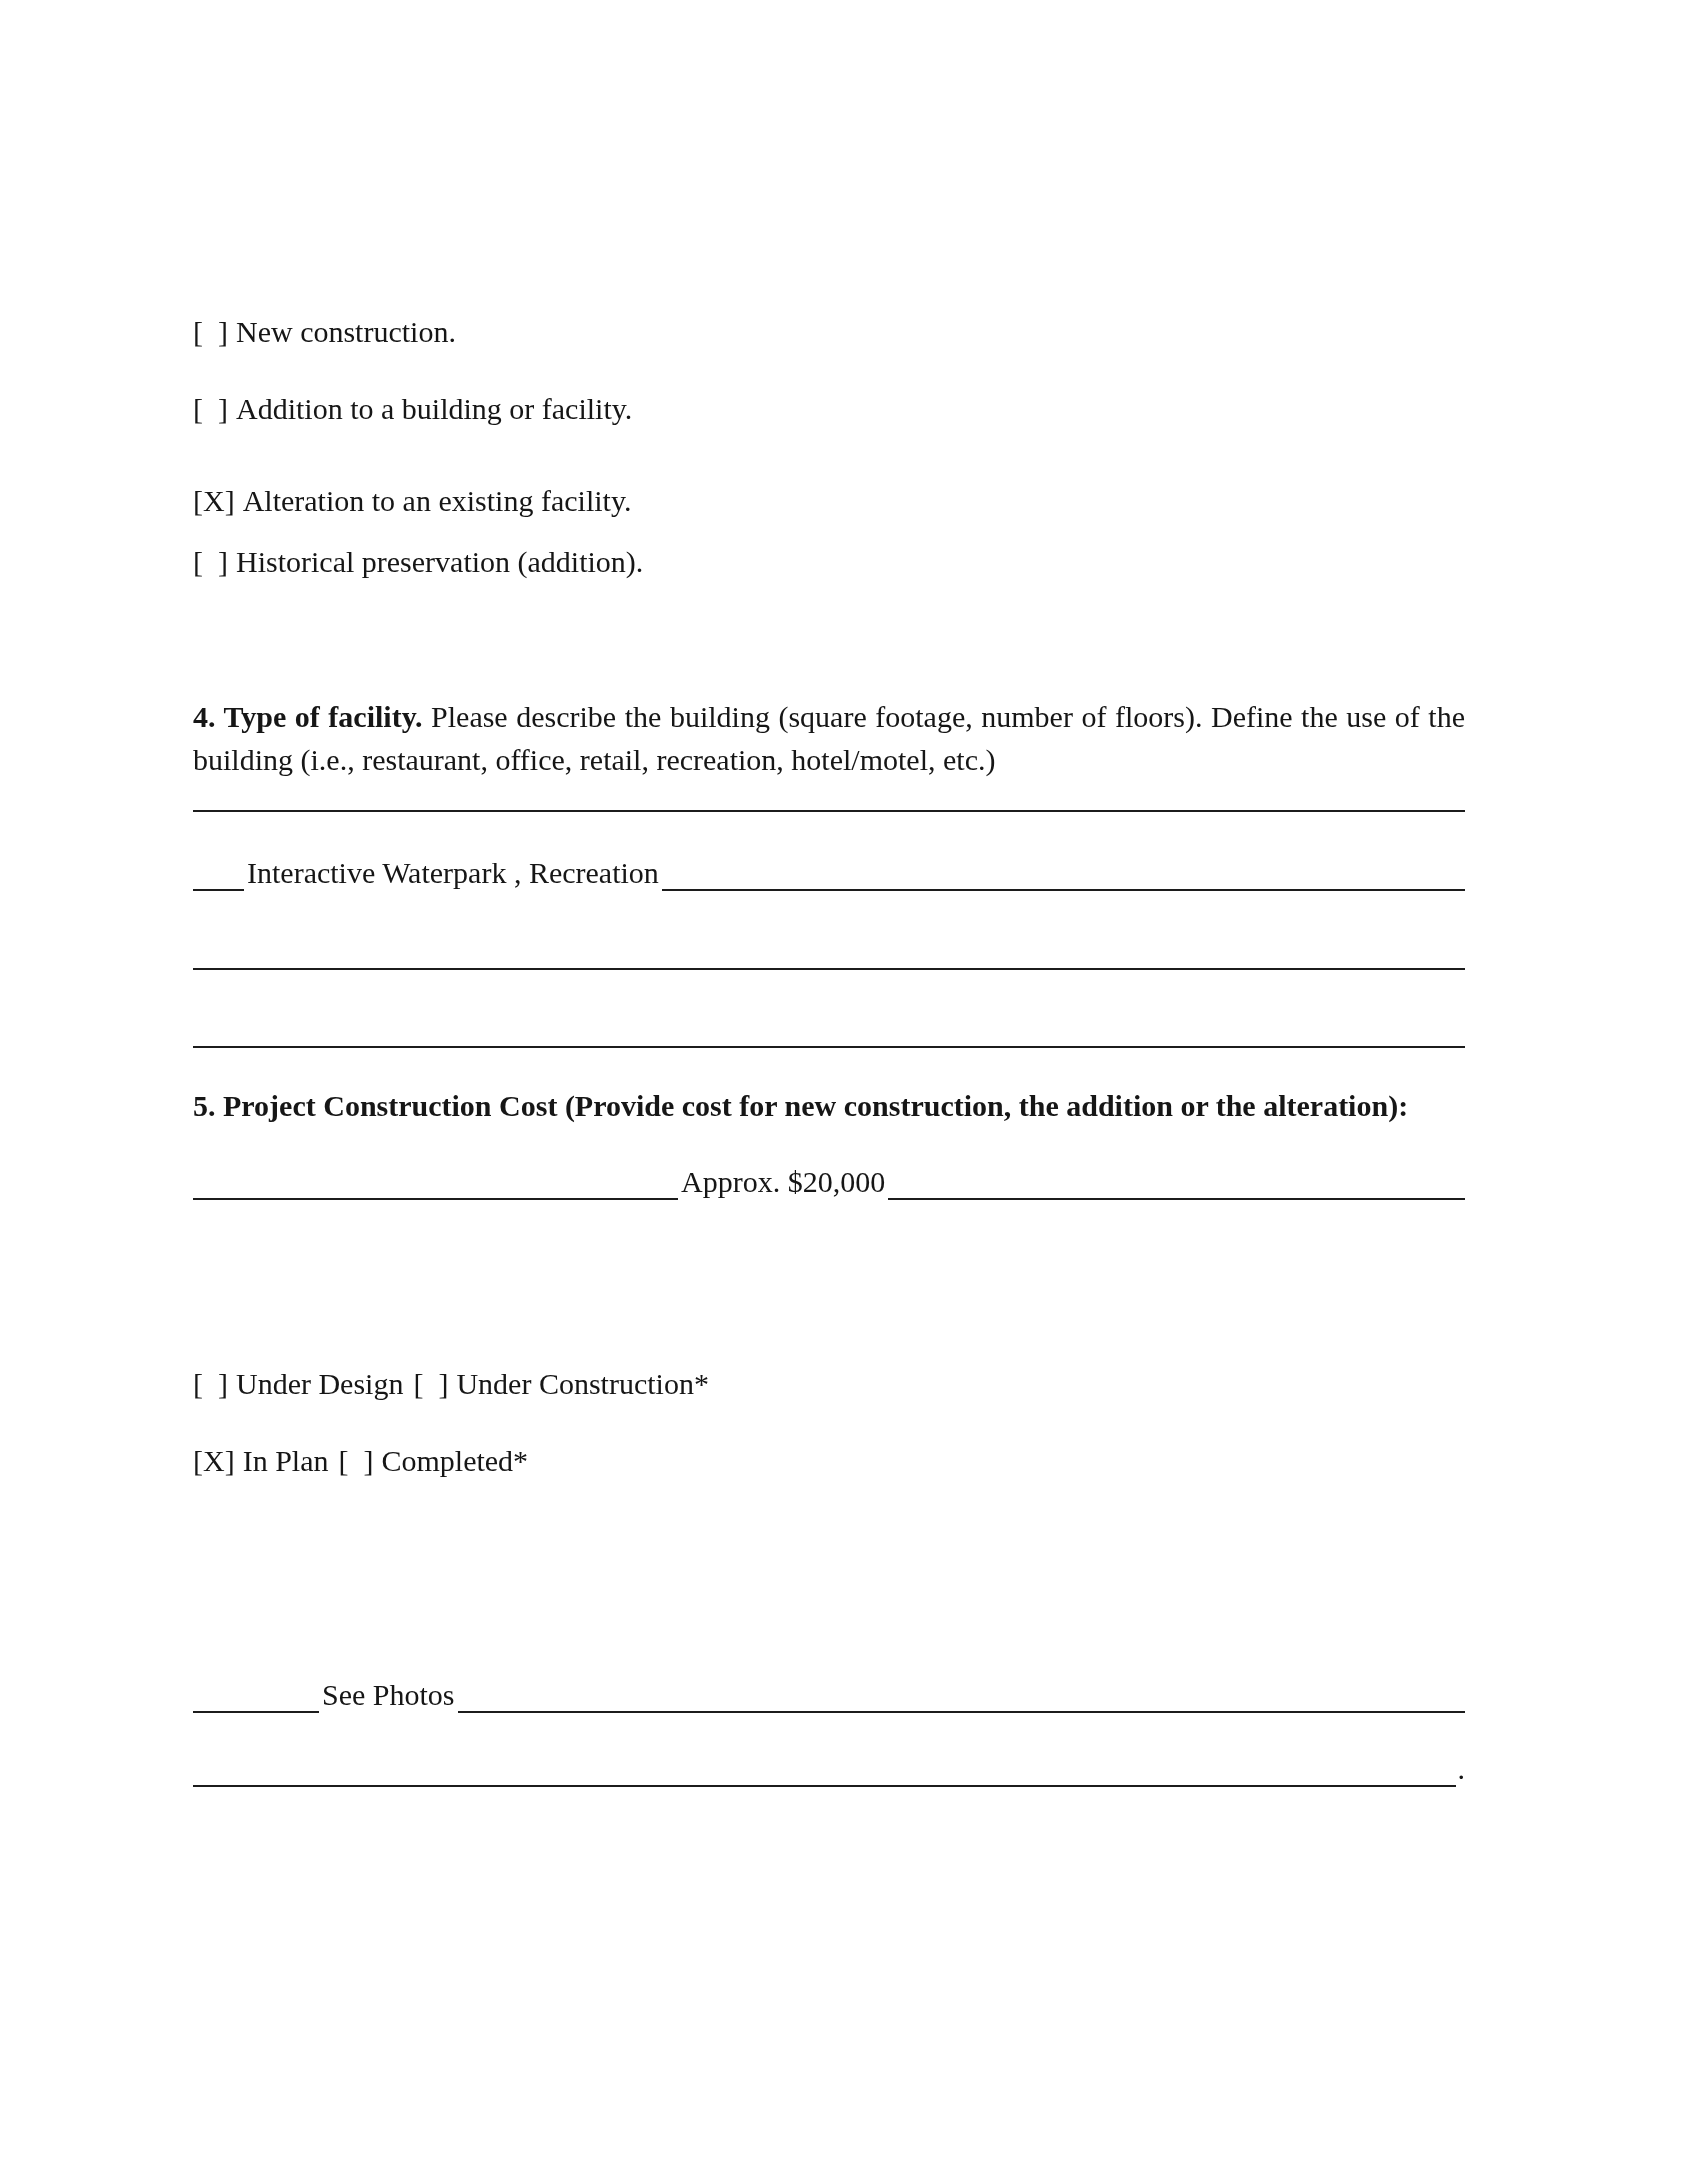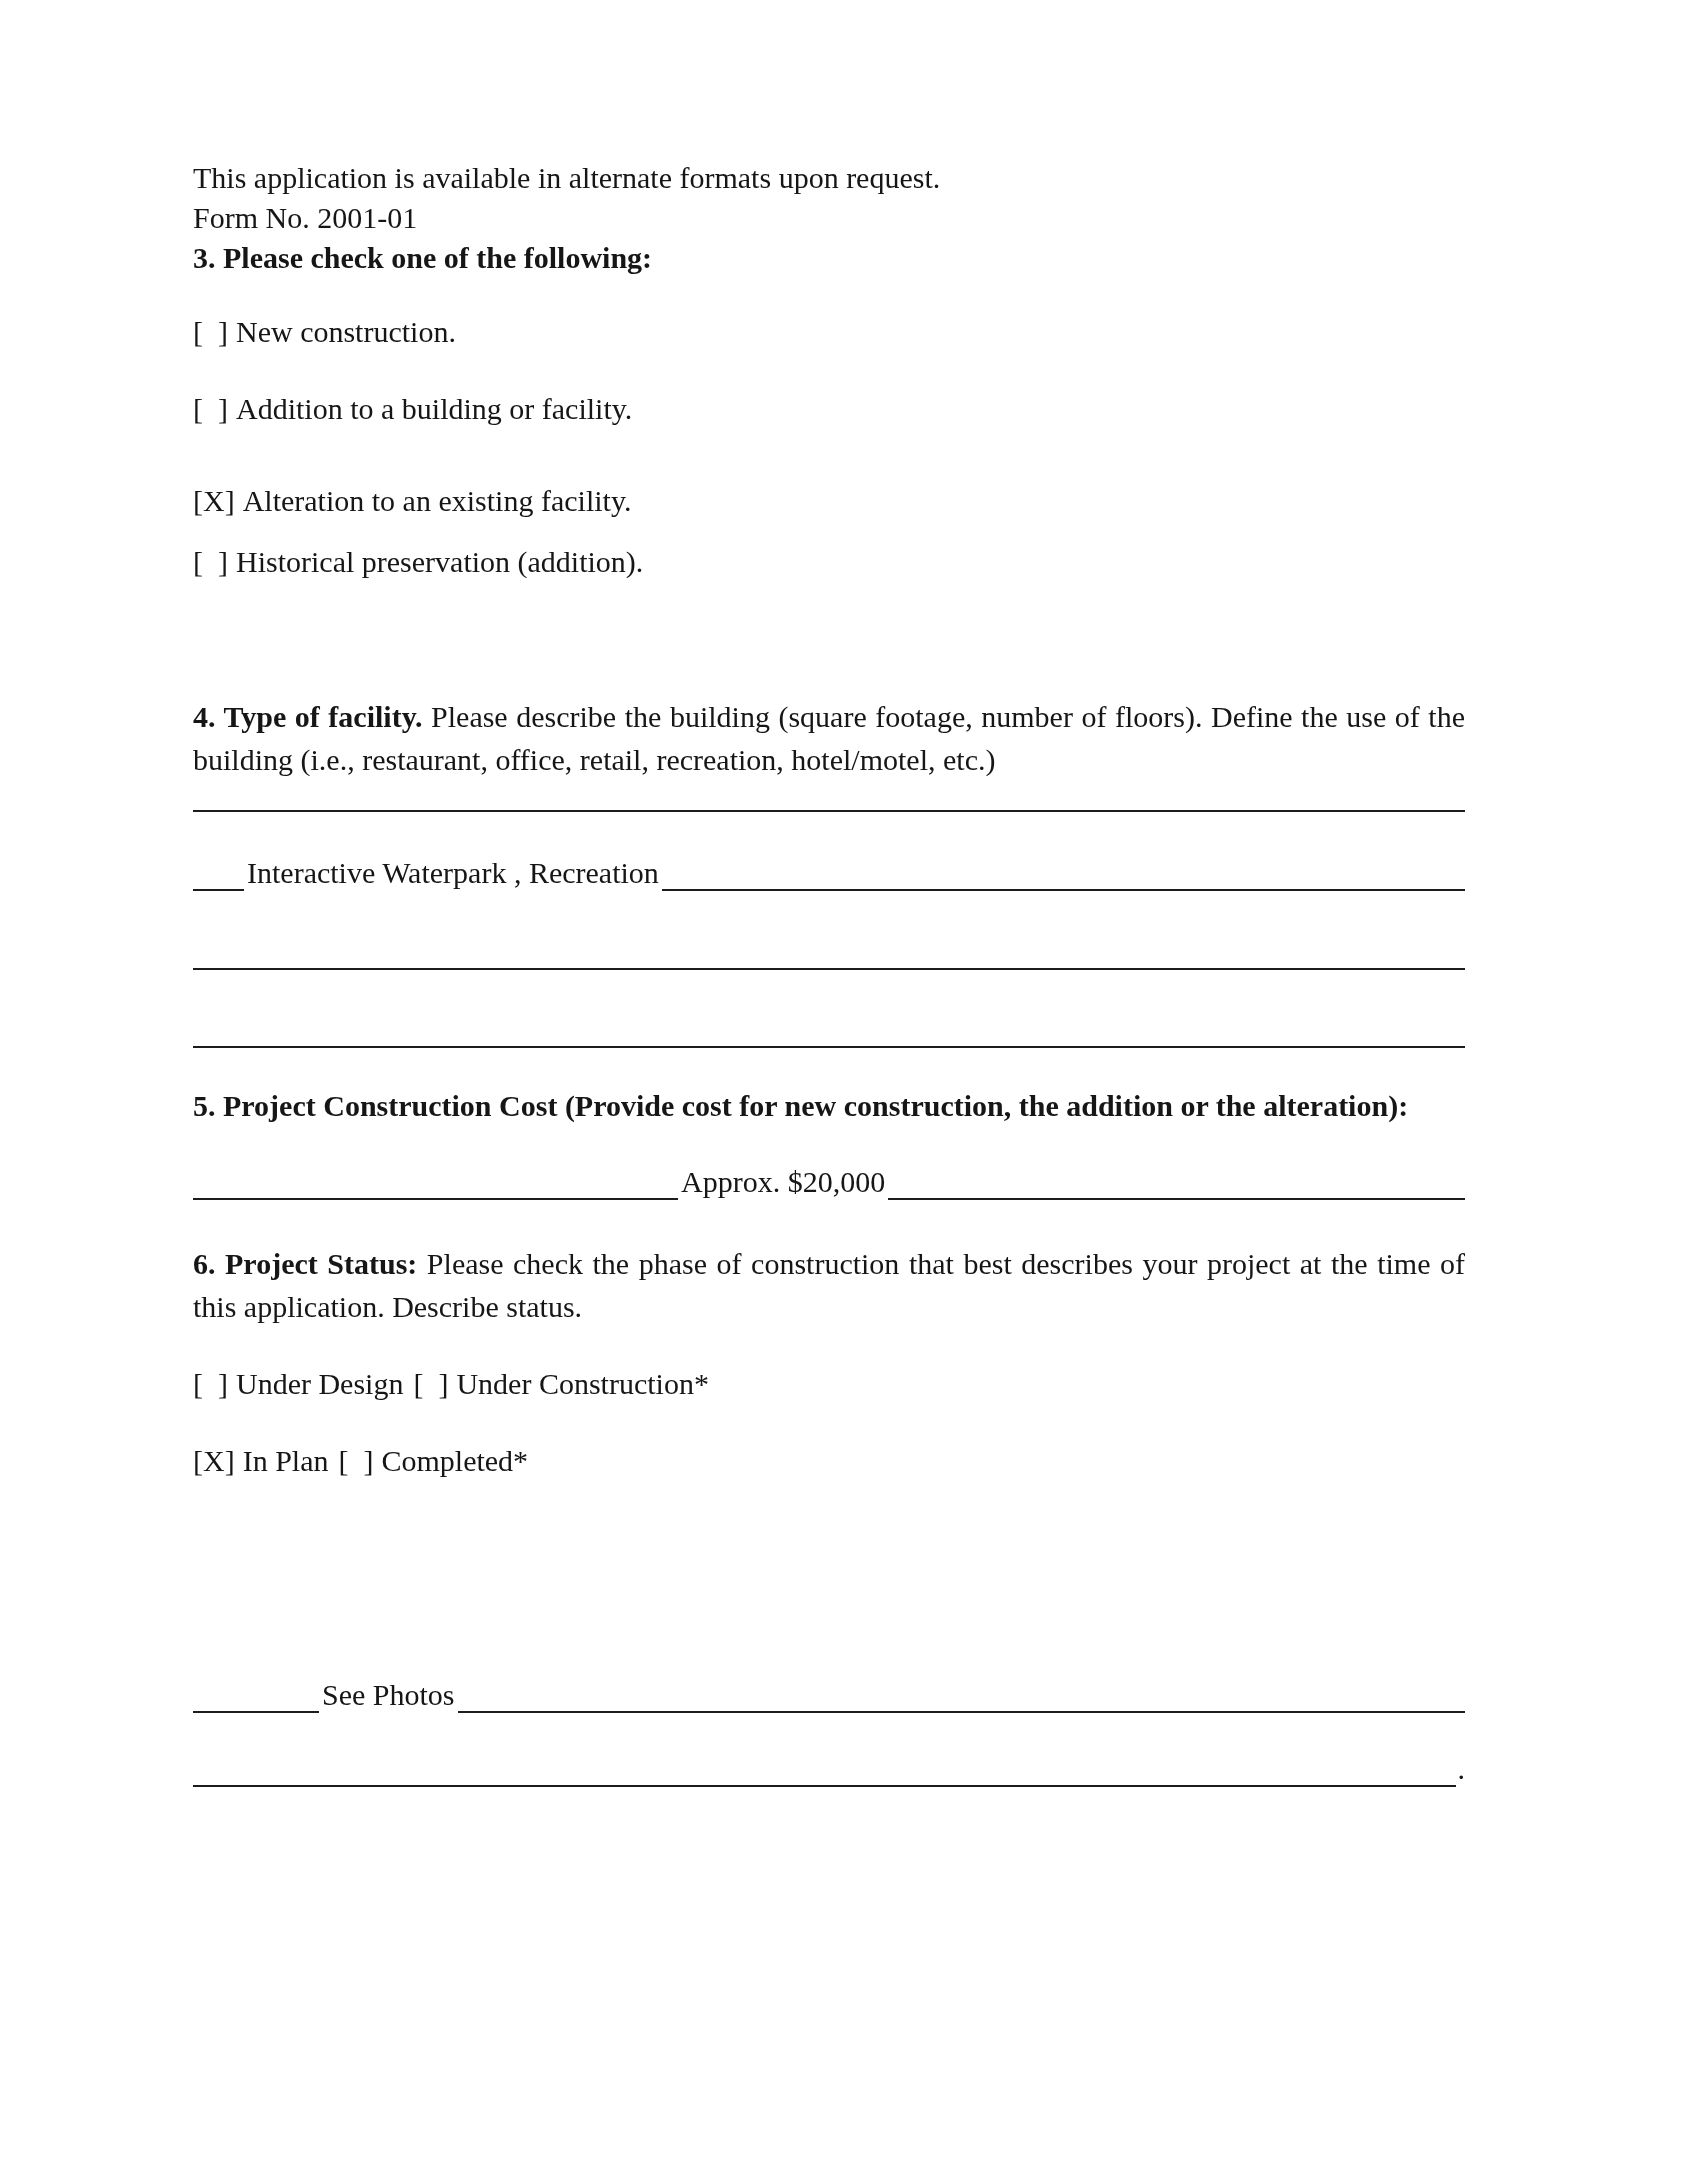--- a/index.html
+++ b/index.html
@@ -53,27 +53,20 @@
   .fill { flex: 1 1 auto; }
   .ans { padding: 0 3px; white-space: nowrap; }
   .stretch { word-spacing: 2px; }
   .period { line-height: 36px; padding-left: 2px; }
 </style>
 </head>
 <body>
 
 <div class="page">
 
-  <div class="block" style="top:158px">
-    <div class="line">This application is available in alternate formats upon request.</div>
-    <div class="line">Form No. 2001-01</div>
-    <div class="line"><b><span>3.</span>
-      <span>Please check one of the following:</span></b>
-    </div>
-  </div>
 
   <div class="block cbrow" style="top:389px">
     <span class="box">[  ]</span><span>Addition to a building or facility.</span>
   </div>
   <div class="block cbrow" style="top:312px">
     <span class="box">[  ]</span><span>New construction.</span>
   </div>
   <div class="block cbrow" style="top:481px">
     <span class="box">[X]</span><span>Alteration to an existing facility.</span>
   </div>
@@ -100,24 +93,20 @@
   <div class="block para" style="top:1084px"><b><span>5.</span>
     <span>Project Construction Cost (Provide cost for new construction, the addition or the alteration):</span></b>
   </div>
 
   <div class="block frow" style="top:1164px">
     <span class="ul" style="width:485px"></span>
     <span class="ans">Approx. $20,000</span>
     <span class="ul fill"></span>
   </div>
 
-  <div class="block para" style="top:1242px"><b><span>6.</span>
-    <span>Project Status:</span></b>
-    <span>Please check the phase of construction that best describes your project at the time of this application. Describe status.</span>
-  </div>
 
   <div class="block cbrow" style="top:1364px">
     <span class="box">[  ]</span><span>Under Design</span><span class="box box2">[  ]</span><span>Under Construction*</span>
   </div>
   <div class="block cbrow" style="top:1441px">
     <span class="box">[X]</span><span>In Plan</span><span class="box box2">[  ]</span><span>Completed*</span>
   </div>
 
 
 

